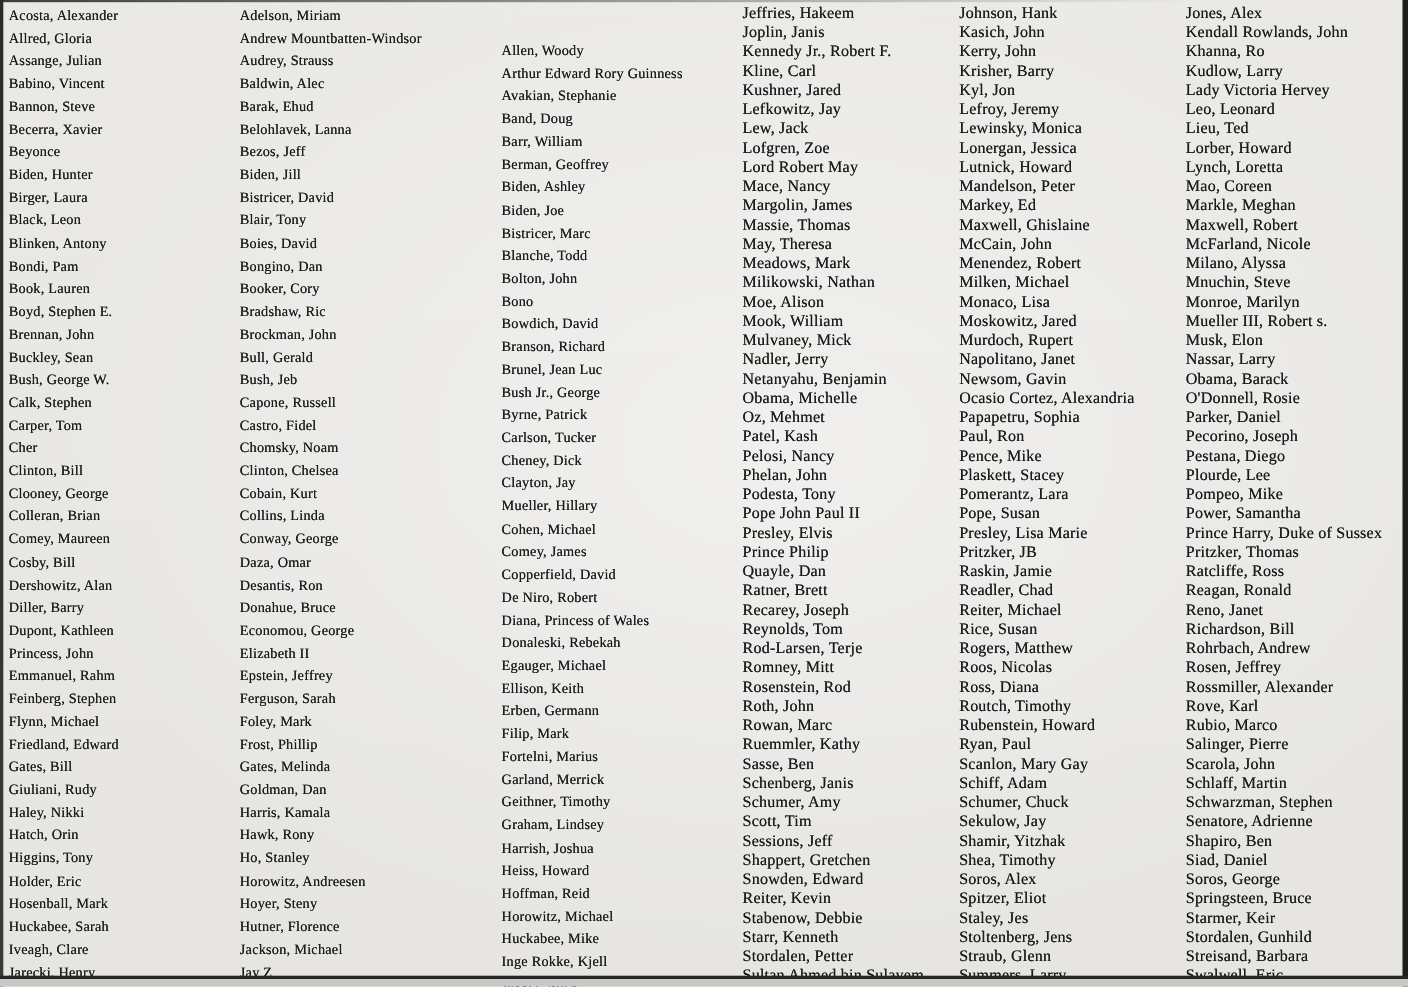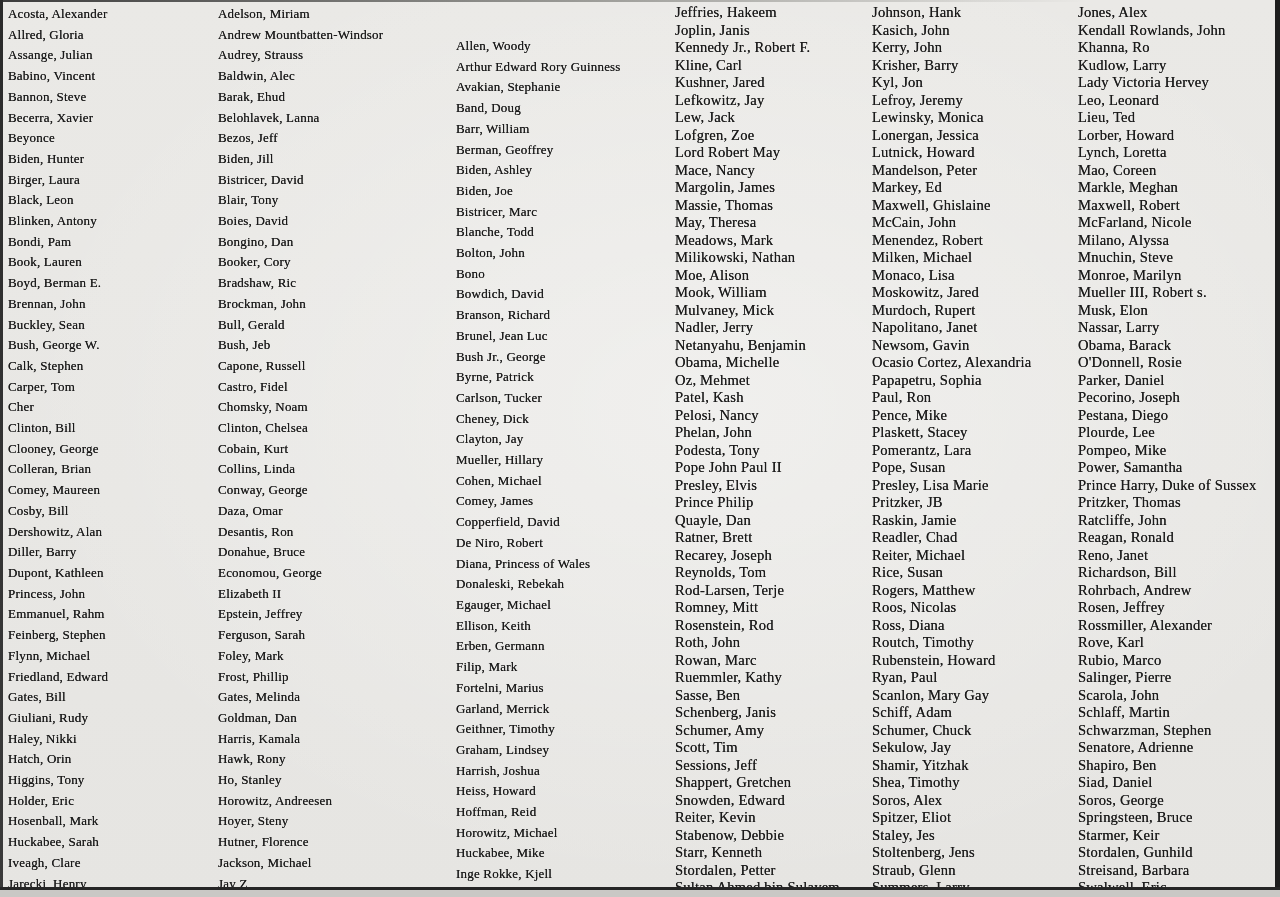--- a/index.html
+++ b/index.html
@@ -69,21 +69,21 @@
       <div class="row">Babino, Vincent</div>
       <div class="row">Bannon, Steve</div>
       <div class="row">Becerra, Xavier</div>
       <div class="row">Beyonce</div>
       <div class="row">Biden, Hunter</div>
       <div class="row">Birger, Laura</div>
       <div class="row">Black, Leon</div>
       <div class="row">Blinken, Antony</div>
       <div class="row">Bondi, Pam</div>
       <div class="row">Book, Lauren</div>
-      <div class="row">Boyd, Berman E.</div>
+      <div class="row">Boyd, Stephen E.</div>
       <div class="row">Brennan, John</div>
       <div class="row">Buckley, Sean</div>
       <div class="row">Bush, George W.</div>
       <div class="row">Calk, Stephen</div>
       <div class="row">Carper, Tom</div>
       <div class="row">Cher</div>
       <div class="row">Clinton, Bill</div>
       <div class="row">Clooney, George</div>
       <div class="row">Colleran, Brian</div>
       <div class="row">Comey, Maureen</div>
@@ -326,21 +326,21 @@
       <div class="row">Obama, Barack</div>
       <div class="row">O'Donnell, Rosie</div>
       <div class="row">Parker, Daniel</div>
       <div class="row">Pecorino, Joseph</div>
       <div class="row">Pestana, Diego</div>
       <div class="row">Plourde, Lee</div>
       <div class="row">Pompeo, Mike</div>
       <div class="row">Power, Samantha</div>
       <div class="row">Prince Harry, Duke of Sussex</div>
       <div class="row">Pritzker, Thomas</div>
-      <div class="row">Ratcliffe, John</div>
+      <div class="row">Ratcliffe, Ross</div>
       <div class="row">Reagan, Ronald</div>
       <div class="row">Reno, Janet</div>
       <div class="row">Richardson, Bill</div>
       <div class="row">Rohrbach, Andrew</div>
       <div class="row">Rosen, Jeffrey</div>
       <div class="row">Rossmiller, Alexander</div>
       <div class="row">Rove, Karl</div>
       <div class="row">Rubio, Marco</div>
       <div class="row">Salinger, Pierre</div>
       <div class="row">Scarola, John</div>

